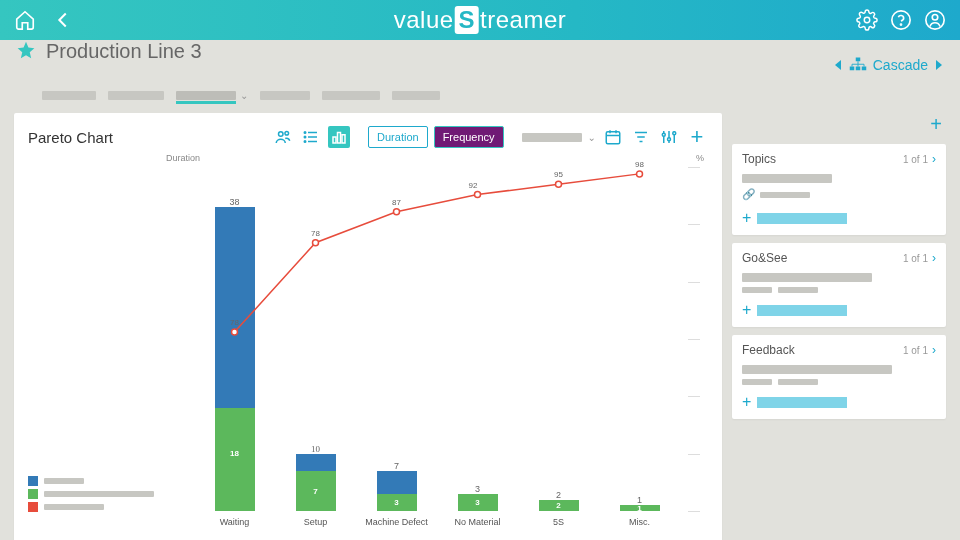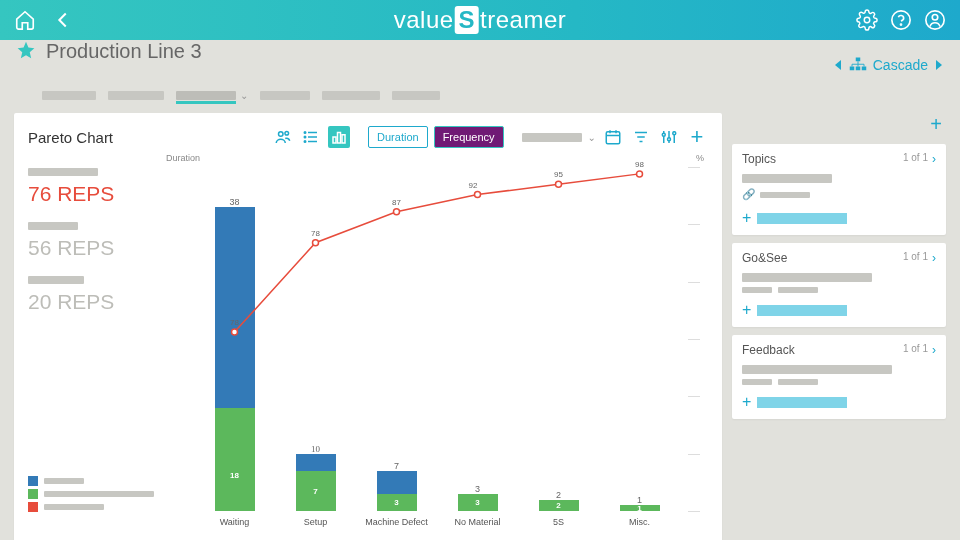--- a/index.html
+++ b/index.html
@@ -42,21 +42,21 @@
 .grid{position:absolute;right:-20px;width:12px;border-top:1px solid #ddd}
 .bar{position:absolute;bottom:0;width:40px}
 .barseg{width:100%;position:absolute;left:0}
 .barlbl{position:absolute;left:50%;transform:translateX(-50%);font-size:8px;color:#fff;font-weight:600}
 .bartop{position:absolute;left:50%;transform:translateX(-50%);font-size:9px;color:#666;top:-14px}
 .catlbl{position:absolute;bottom:-16px;left:50%;transform:translateX(-50%);font-size:9px;color:#555;white-space:nowrap}
 .linelbl{position:absolute;font-size:8px;color:#666;transform:translate(-50%,-14px)}
 .sidepanel{width:214px;display:flex;flex-direction:column;gap:8px}
 .sidehead{display:flex;align-items:center;color:#666;font-size:14px;padding:0 4px}
 .sidebox{background:#fff;border-radius:2px;padding:8px 10px;box-shadow:0 1px 2px rgba(0,0,0,.05)}
-.sbhead{display:flex;font-size:12px;color:#555;margin-bottom:8px}
+.sbhead{display:flex;align-items:center;font-size:12px;color:#555;margin-bottom:8px}
 .sbcount{margin-left:auto;font-size:10px;color:#999}
 .chev{color:#1ea9cc;margin-left:4px}
 .addrow{display:flex;align-items:center;gap:6px;margin-top:8px}
 .addplus{color:#1ea9cc;font-size:16px;font-weight:300}
 .addbar{height:11px;background:#7fd4e8;flex:1;max-width:90px}
 svg{display:block}
 </style>
 </head>
 <body>
 
@@ -193,28 +193,20 @@
               <line x1="12" y1="4" x2="12" y2="20"></line>
               <circle cx="12" cy="15" r="2" fill="#fff"></circle>
               <line x1="19" y1="4" x2="19" y2="20"></line>
               <circle cx="19" cy="7" r="2" fill="#fff"></circle>
             </svg>
           </span>
         <span class="ticon" style="font-size:22px;font-weight:200">+</span>
       </div>
     </div>
 
-    <div class="leftstats">
-      <div class="ph" style="width:70px;height:8px"></div>
-      <div class="stat red">76 REPS</div>
-      <div class="ph" style="width:50px;height:8px"></div>
-      <div class="stat grey">56 REPS</div>
-      <div class="ph" style="width:56px;height:8px;margin-top:8px"></div>
-      <div class="stat grey">20 REPS</div>
-    </div>
 
     <div class="legend">
       <div class="legitem">
           <div class="legbox" style="background:#337ab7"></div>
           <div class="ph" style="width:40px;height:6px"></div>
         </div>
       <div class="legitem">
           <div class="legbox" style="background:#5cb85c"></div>
           <div class="ph" style="width:110px;height:6px"></div>
         </div>
@@ -230,21 +222,21 @@
       <div class="plot" id="plot">
           <div class="grid" style="top: 0px;"></div>
           <div class="grid" style="top: 57.3333px;"></div>
           <div class="grid" style="top: 114.667px;"></div>
           <div class="grid" style="top: 172px;"></div>
           <div class="grid" style="top: 229.333px;"></div>
           <div class="grid" style="top: 286.667px;"></div>
           <div class="grid" style="top: 344px;"></div>
           <div class="bar" style="left: 20.5px; width: 40px;">
             <div class="barseg" style="background: rgb(92, 184, 92); bottom: 0px; height: 103.2px;"></div>
-            <div class="barlbl" style="bottom: 31px;">18</div>
+            <div class="barlbl" style="bottom: 53px;">18</div>
             <div class="barseg" style="background: rgb(51, 122, 183); bottom: 103.2px; height: 200.667px;"></div>
             <div class="bartop" style="bottom: 303.867px; top: auto;">38</div>
             <div class="catlbl">Waiting</div>
           </div>
           <div class="bar" style="left: 101.5px; width: 40px;">
             <div class="barseg" style="background: rgb(92, 184, 92); bottom: 0px; height: 40.1333px;"></div>
             <div class="barlbl" style="bottom: 15.0667px;">7</div>
             <div class="barseg" style="background: rgb(51, 122, 183); bottom: 40.1333px; height: 17.2px;"></div>
             <div class="bartop" style="bottom: 57.3333px; top: auto; font-family: Liberation Serif, serif;">10</div>
             <div class="catlbl">Setup</div>

